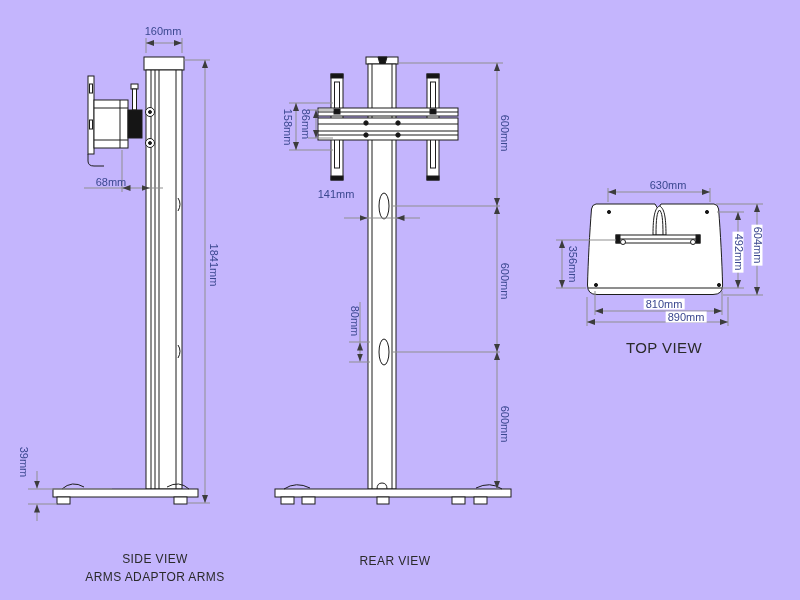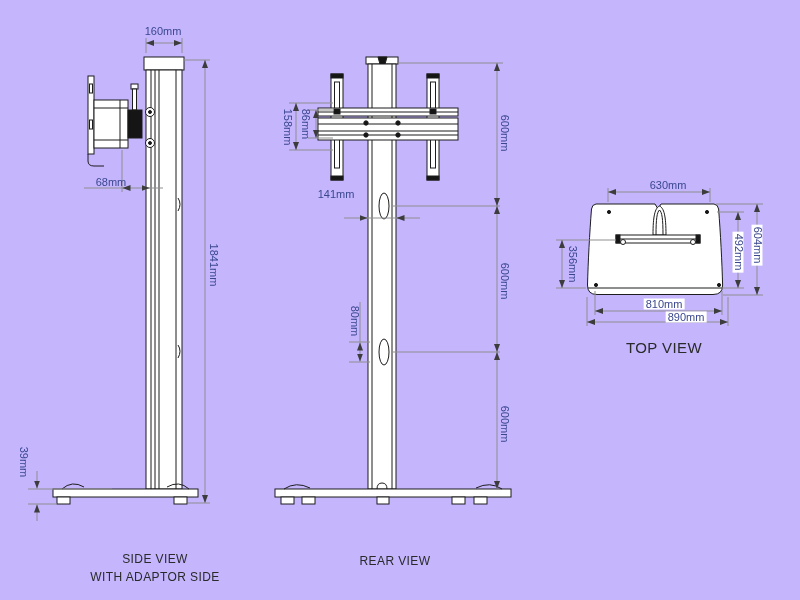--- a/index.html
+++ b/index.html
@@ -227,17 +227,17 @@
   <div class="dim-label rot" style="left:504px; top:424px;">600mm</div>
 
   <div class="dim-label" style="left:668px; top:185px;">630mm</div>
   <div class="dim-label bg" style="left:664px; top:304px;">810mm</div>
   <div class="dim-label bg" style="left:666px; top:317px;margin-left:20px;">890mm</div>
   <div class="dim-label rot" style="left:572px; top:264px;">356mm</div>
   <div class="dim-label rot bg" style="left:738px; top:252px;">492mm</div>
   <div class="dim-label rot bg" style="left:757px; top:245px;">604mm</div>
 
   <div class="caption" style="left:155px; top:559px;">SIDE VIEW</div>
-  <div class="caption" style="left:155px; top:577px;">WITH ADAPTOR SIDE</div>
+  <div class="caption" style="left:155px; top:577px;">ARMS ADAPTOR ARMS</div>
   <div class="caption" style="left:395px; top:561px;text-align:right;">REAR VIEW</div>
   <div class="caption small" style="left:664px; top:347px;">TOP VIEW</div>
 
 </div>
 
 </body></html>

